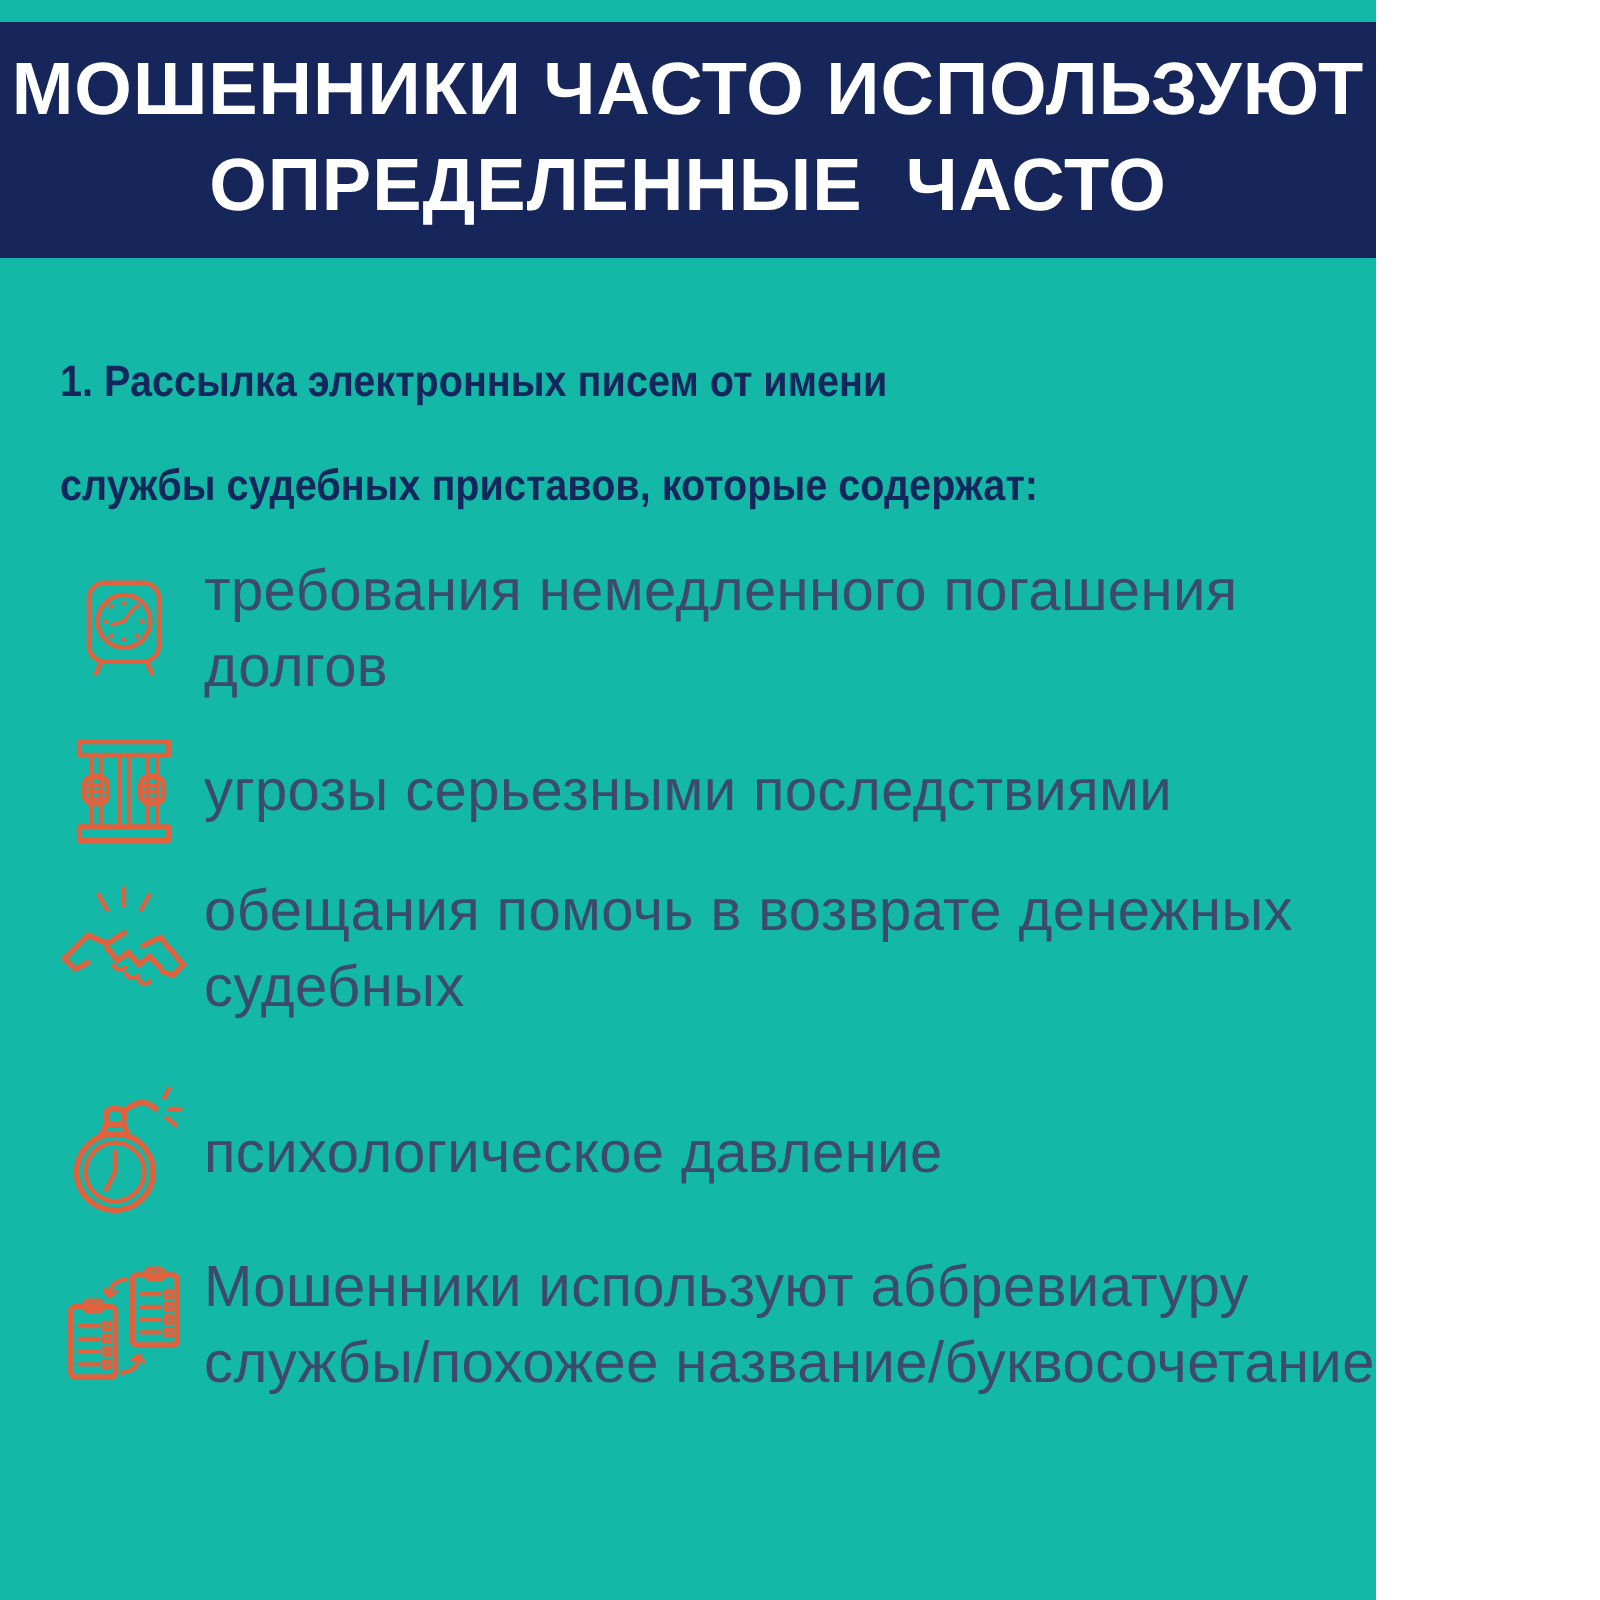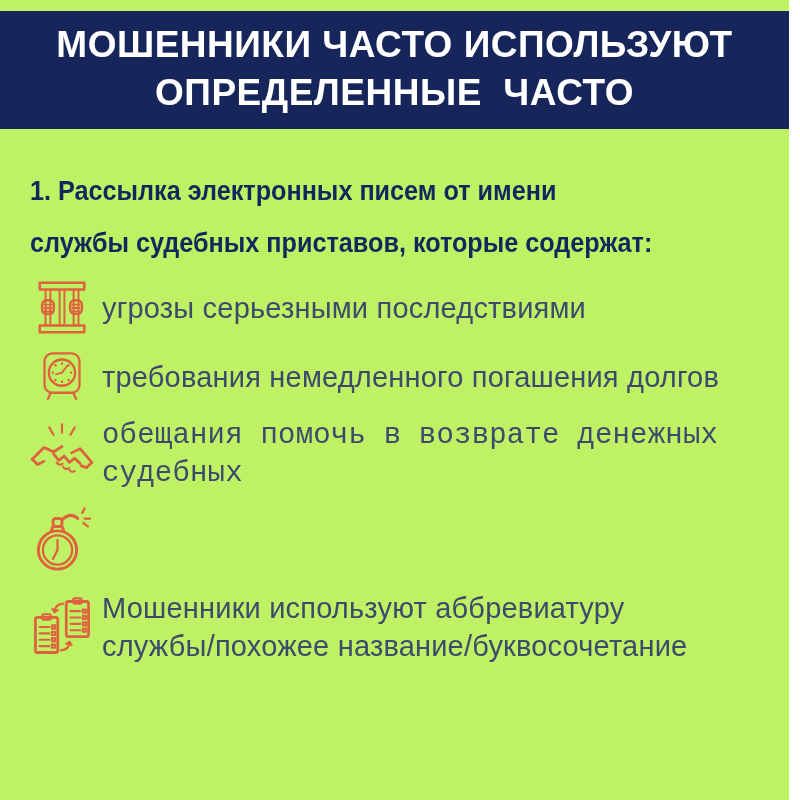--- a/index.html
+++ b/index.html
@@ -1,21 +1,21 @@
 <!DOCTYPE html>
 <html><head>
 <meta charset="utf-8">
 <style>
   * { margin: 0; padding: 0; box-sizing: border-box; }
   html, body { background: #ffffff; }
   .page {
     position: relative;
-    width: 789px;
+    width: 688px;
     height: 800px;
-    background: #bef264;
+    background: #14b8a6;
     overflow: hidden;
     font-family: "Liberation Sans", sans-serif;
   }
   
   .banner {
     margin-top: 11px;
     width: 100%;
     background: #16265a;
     padding: 10px 0 12px 0;
     text-align: center;
@@ -26,21 +26,21 @@
     font-size: 37px;
     line-height: 48px;
     letter-spacing: 0.5px;
     white-space: pre;
   }
   
   .section-title {
     margin-left: 30px;
     color: #14275d;
     font-weight: bold;
-    font-size: 28px;
+    font-size: 22px;
     line-height: 52px;
   }
   .section-title .title-line {
     transform: scaleX(0.9);
     transform-origin: left center;
     white-space: nowrap;
   }
   .title-1 { margin-top: 36px; }
   .title-2 { margin-top: 18px; }
   
@@ -58,21 +58,21 @@
   }
   .row-text {
     color: #3d4a6c;
     font-size: 29px;
     line-height: 38px;
     letter-spacing: 0.2px;
     padding-left: 4px;
   }
   .row-1 { margin-bottom: 12px; }
   .row-2 { margin-bottom: 10px; }
-  .row-3 { margin-bottom: 12px; font-family: Liberation Mono, monospace; }
+  .row-3 { margin-bottom: 28px; }
   .row-5 { margin-top: 12px; }
   svg { display: block; }
   .stroke {
     fill: none;
     stroke: #e0613d;
     stroke-width: 2.6;
     stroke-linecap: round;
     stroke-linejoin: round;
   }
   .thin { stroke-width: 2; }
@@ -87,39 +87,20 @@
     <div class="banner-line">МОШЕННИКИ ЧАСТО ИСПОЛЬЗУЮТ</div>
     <div class="banner-line">ОПРЕДЕЛЕННЫЕ  ЧАСТО</div>
   </div>
 
   <div class="section-title title-1">
     <div class="title-line">1. Рассылка электронных писем от имени</div>
     <div class="title-line">службы судебных приставов, которые содержат:</div>
   </div>
 
   <div class="items">
-
-    <div class="row row-2">
-      <div class="icon-box">
-        <svg width="62" height="62" viewBox="0 0 64 64">
-          <rect class="stroke" x="9" y="6" width="46" height="7"></rect>
-          <rect class="stroke" x="9" y="50" width="46" height="7"></rect>
-          <path class="stroke thin" d="M15 13 V50 M20 13 V50"></path>
-          <path class="stroke thin" d="M29.5 13 V50 M34.5 13 V50"></path>
-          <path class="stroke thin" d="M44 13 V50 M49 13 V50"></path>
-          <rect class="stroke" x="11.5" y="24" width="12" height="14" rx="4.5"></rect>
-          <path class="stroke thin" d="M14 28.5 h7 M14 32 h7 M14 35.5 h7"></path>
-          <rect class="stroke" x="40.5" y="24" width="12" height="14" rx="4.5"></rect>
-          <path class="stroke thin" d="M43 28.5 h7 M43 32 h7 M43 35.5 h7"></path>
-        </svg>
-      </div>
-      <div class="row-text">
-        <div>угрозы серьезными последствиями</div>
-      </div>
-    </div>
 
     <div class="row row-1">
       <div class="icon-box">
         <svg width="56" height="56" viewBox="0 0 64 64">
           <rect class="stroke" x="12" y="5" width="40" height="45" rx="9"></rect>
           <circle class="stroke" cx="32" cy="27" r="15"></circle>
           <circle class="dot" cx="32" cy="16.5" r="1.4"></circle>
           <circle class="dot" cx="39.5" cy="18.5" r="1.4"></circle>
           <circle class="dot" cx="42.5" cy="27" r="1.4"></circle>
           <circle class="dot" cx="39.5" cy="35.5" r="1.4"></circle>
@@ -131,20 +112,39 @@
           <path class="stroke thin" d="M32 27 L25 29"></path>
           <path class="stroke" d="M19 50 l-3 7"></path>
           <path class="stroke" d="M45 50 l3 7"></path>
         </svg>
       </div>
       <div class="row-text">
         <div>требования немедленного погашения долгов</div>
       </div>
     </div>
 
+    <div class="row row-2">
+      <div class="icon-box">
+        <svg width="62" height="62" viewBox="0 0 64 64">
+          <rect class="stroke" x="9" y="6" width="46" height="7"></rect>
+          <rect class="stroke" x="9" y="50" width="46" height="7"></rect>
+          <path class="stroke thin" d="M15 13 V50 M20 13 V50"></path>
+          <path class="stroke thin" d="M29.5 13 V50 M34.5 13 V50"></path>
+          <path class="stroke thin" d="M44 13 V50 M49 13 V50"></path>
+          <rect class="stroke" x="11.5" y="24" width="12" height="14" rx="4.5"></rect>
+          <path class="stroke thin" d="M14 28.5 h7 M14 32 h7 M14 35.5 h7"></path>
+          <rect class="stroke" x="40.5" y="24" width="12" height="14" rx="4.5"></rect>
+          <path class="stroke thin" d="M43 28.5 h7 M43 32 h7 M43 35.5 h7"></path>
+        </svg>
+      </div>
+      <div class="row-text">
+        <div>угрозы серьезными последствиями</div>
+      </div>
+    </div>
+
     <div class="row row-3">
       <div class="icon-box">
         <svg width="68" height="68" viewBox="0 0 64 64">
           <path class="stroke thin" d="M24 13 l-4 -7"></path>
           <path class="stroke thin" d="M32 11 v-8"></path>
           <path class="stroke thin" d="M40 13 l4 -7"></path>
           <path class="stroke" d="M4 36 L15 25 l9 4 8 -5"></path>
           <path class="stroke" d="M60 39 L49 26 l-8 4"></path>
           <path class="stroke" d="M24 31 l5 6 5 -4 5 6 5 -4 5 5"></path>
           <path class="stroke thin" d="M27 39 a3.4 3.4 0 0 0 5.5 1.2"></path>
@@ -167,20 +167,23 @@
           <circle class="stroke thin" cx="28" cy="40" r="13"></circle>
           <path class="stroke thin" d="M28 40 v-9"></path>
           <path class="stroke thin" d="M28 40 l-4 8"></path>
           <path class="stroke" d="M22.5 23 l1.5 -4 h8 l1.5 4"></path>
           <rect class="stroke" x="24" y="12" width="8" height="7" rx="2.5"></rect>
           <path class="stroke" d="M32 13 q8 -7 14 -1"></path>
           <path class="stroke thin" d="M50 7 l2 -4"></path>
           <path class="stroke thin" d="M52 12 h5"></path>
           <path class="stroke thin" d="M51 16 l4 3"></path>
         </svg>
+      </div>
+      <div class="row-text">
+        <div>психологическое давление</div>
       </div>
     </div>
 
   </div>
 
 
   <div class="items">
     <div class="row row-5">
       <div class="icon-box">
         <svg width="68" height="68" viewBox="0 0 64 64">

